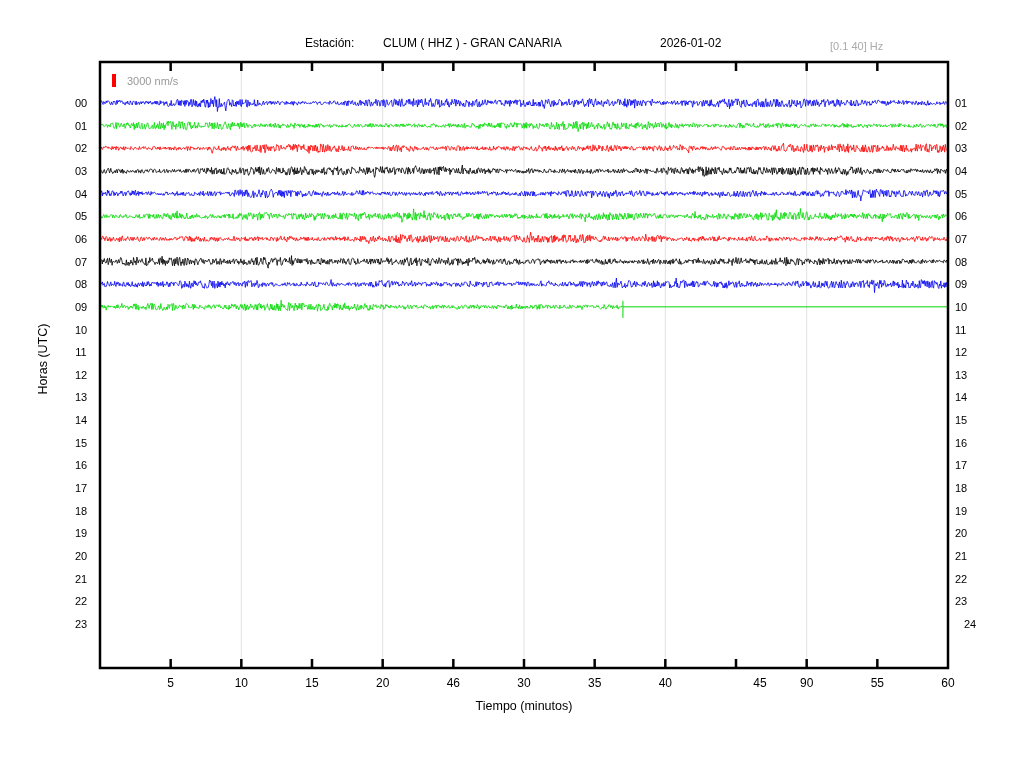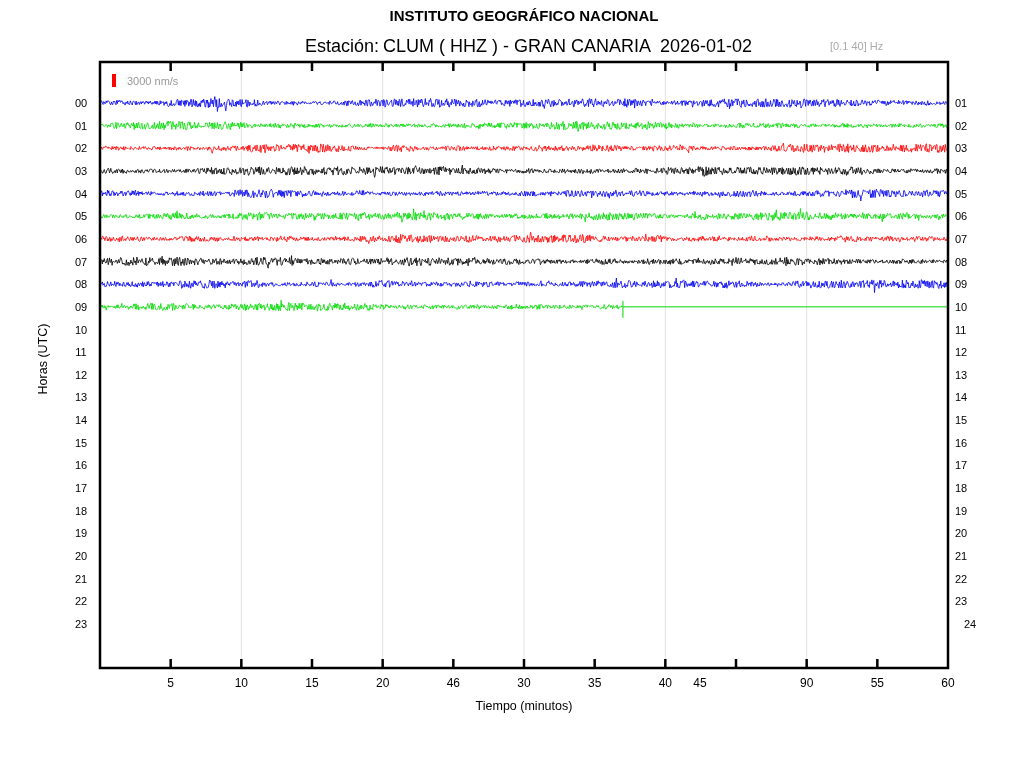--- a/index.html
+++ b/index.html
@@ -1,20 +1,20 @@
 <!DOCTYPE html>
 <html><head>
 <meta charset="utf-8">
 <style>
   html,body{margin:0;padding:0;background:#fff;}
   #page{position:relative;width:1024px;height:768px;background:#ffffff;overflow:hidden;
         font-family:"Liberation Sans", sans-serif;}
   .abs{position:absolute;}
   #title{left:100px;top:7px;width:848px;text-align:center;font-size:15px;font-weight:bold;color:#000;}
-  #subtitle-row{left:100px;top:36px;width:848px;height:18px;font-size:18px;color:#000;}
+  #subtitle-row{left:100px;top:36px;width:848px;height:18px;font-size:12px;color:#000;}
   #station-label{position:absolute;left:205px;top:0;}
   #station-value{position:absolute;left:283px;top:0;}
   #subtitle-date{position:absolute;left:560px;top:0;}
   #filter-band{left:830px;top:40px;width:118px;text-align:left;font-size:11px;color:#aaaaaa;}
   #legend-bar{left:112px;top:74px;width:4px;height:13px;}
   #legend-label{left:127px;top:75px;font-size:11px;color:#999999;}
   #ylabel{left:30px;top:352px;width:26px;font-size:12.5px;color:#000;
           transform:rotate(-90deg);transform-origin:center center;white-space:nowrap;
           display:flex;justify-content:center;}
   #xlabel{left:100px;top:699px;width:848px;text-align:center;font-size:12.5px;color:#000;}
@@ -22,21 +22,20 @@
   .hour-label.left{width:26px;text-align:center;}
   .hour-label.right{width:30px;text-align:left;}
   .xtick-label{position:absolute;width:32px;text-align:center;font-size:12px;color:#000;top:676px;}
   svg{position:absolute;left:0;top:0;}
 </style>
 </head>
 <body>
 
 <div id="page">
 
-  <div class="abs" id="title">INSTITUTO GEOGRÁFICO NACIONAL</div>
 
   <div class="abs" id="subtitle-row">
     <span id="station-label">Estación:</span>
     <span id="station-value">CLUM ( HHZ ) - GRAN CANARIA</span>
     <span id="subtitle-date">2026-01-02</span>
   </div>
 
   <div class="abs" id="filter-band">[0.1 40] Hz</div>
 
   <div class="abs" id="legend-bar" style="background: rgb(255, 0, 0);"></div>
@@ -99,21 +98,21 @@
     </div>
   <div id="xtick-labels">
       <div class="xtick-label" style="left: 154.667px;">5</div>
       <div class="xtick-label" style="left: 225.333px;">10</div>
       <div class="xtick-label" style="left: 296px;">15</div>
       <div class="xtick-label" style="left: 366.667px;">20</div>
       <div class="xtick-label" style="left: 437.333px;">46</div>
       <div class="xtick-label" style="left: 508px;">30</div>
       <div class="xtick-label" style="left: 578.667px;">35</div>
       <div class="xtick-label" style="left: 649.333px;">40</div>
-      <div class="xtick-label" style="left: 684px; text-align: center;">45</div>
+      <div class="xtick-label" style="left: 744px; text-align: center;">45</div>
       <div class="xtick-label" style="left: 790.667px;">90</div>
       <div class="xtick-label" style="left: 861.333px;">55</div>
       <div class="xtick-label" style="left: 932px;">60</div>
     </div>
 
   <svg id="plot-svg" width="1024" height="768">
       <line x1="241.33333333333331" y1="63" x2="241.33333333333331" y2="667" stroke="#e2e2e2" stroke-width="1"></line>
       <line x1="382.66666666666663" y1="63" x2="382.66666666666663" y2="667" stroke="#e2e2e2" stroke-width="1"></line>
       <line x1="524" y1="63" x2="524" y2="667" stroke="#e2e2e2" stroke-width="1"></line>
       <line x1="665.3333333333333" y1="63" x2="665.3333333333333" y2="667" stroke="#e2e2e2" stroke-width="1"></line>

